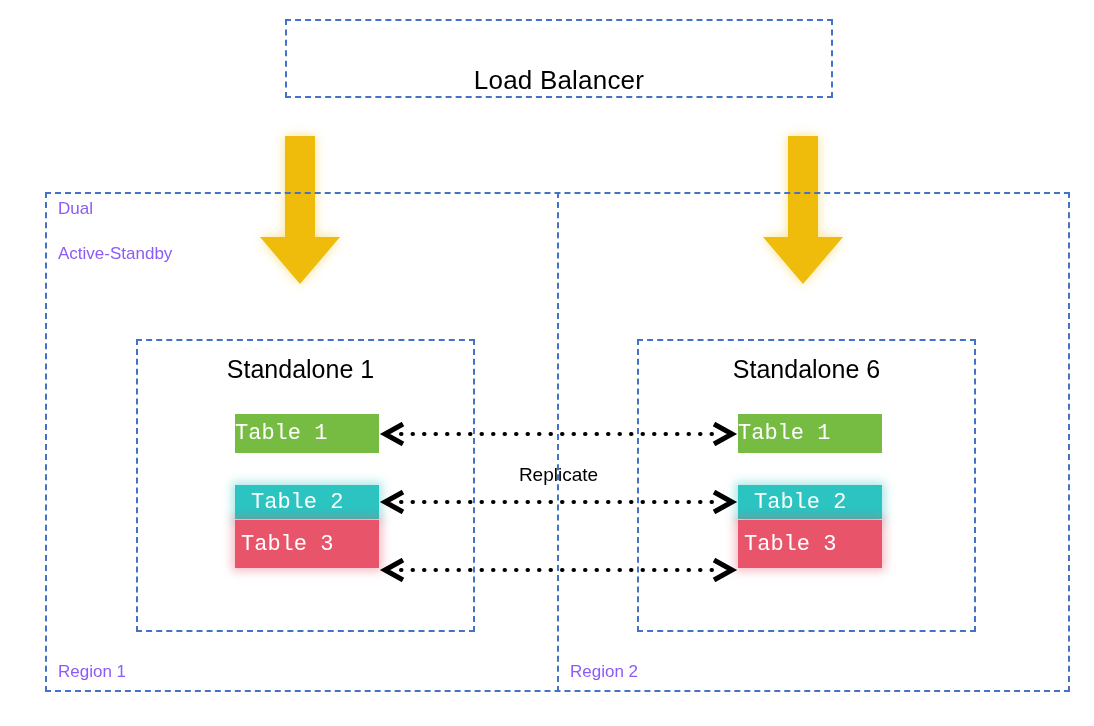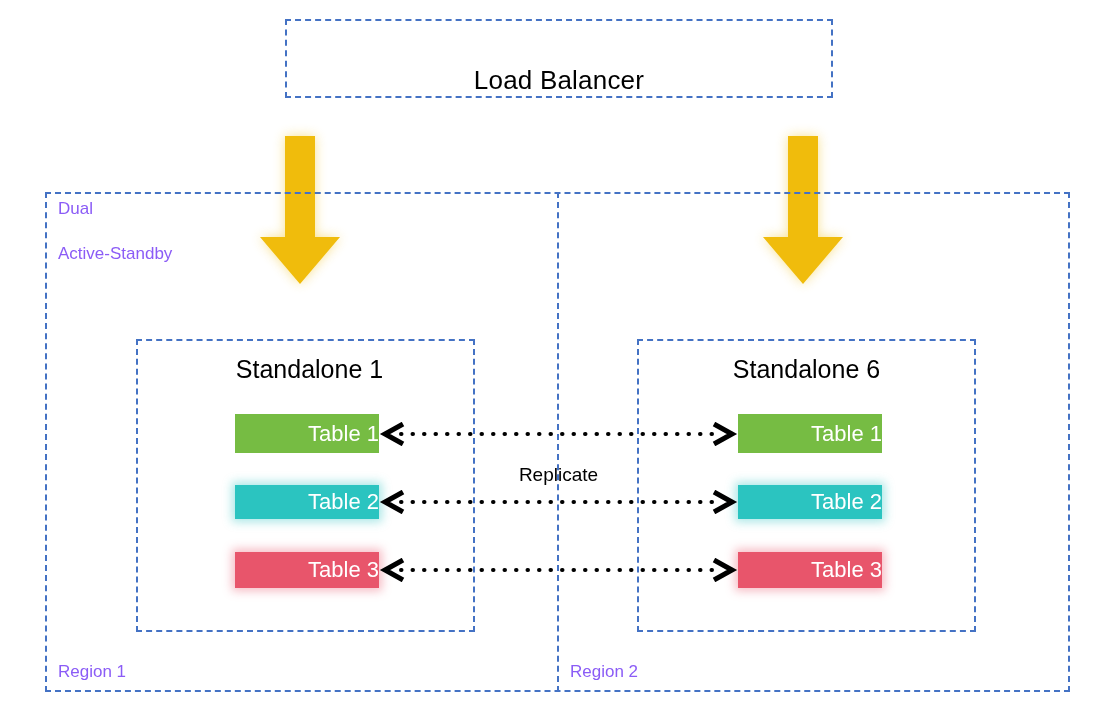--- a/index.html
+++ b/index.html
@@ -71,21 +71,21 @@
 
   .standalone-title {
     position: absolute;
     top: 355px;
     width: 339px;
     text-align: center;
     font-size: 25px;
     color: #000000;
     white-space: nowrap;
   }
-  .standalone-title.s1 { left: 140px; }
+  .standalone-title.s1 { left: 131px; }
   .standalone-title.s2 { left: 637px; }
 
   
   .corner-label {
     position: absolute;
     font-size: 17px;
     color: #8b5cf6;
     line-height: 1.32;
     white-space: pre;
   }
@@ -103,31 +103,32 @@
   }
   .gold-arrow.left  { left: 252px; }
   .gold-arrow.right { left: 755px; }
 
   
   .table-chip {
     position: absolute;
     box-sizing: border-box;
     display: flex;
     align-items: center;
-    justify-content: flex-end;
+    justify-content: flex-start;
     color: #ffffff;
     font-size: 22px;
     white-space: nowrap;
+    font-family: Liberation Mono, monospace;
   }
   .chip-col-1 { left: 235px; width: 144px; }
   .chip-col-2 { left: 738px; width: 144px; }
 
   .chip-row-1 { top: 414px; height: 39px; }
   .chip-row-2 { top: 485px; height: 34px; padding-left: 16px; }
-  .chip-row-3 { top: 552px; height: 36px; }
+  .chip-row-3 { top: 520px; height: 48px; padding-left: 6px; }
 
   
   .replicate-line {
     position: absolute;
     left: 379px;
     width: 359px;
     height: 24px;
   }
   .rep-row-1 { top: 422px; }
   .rep-row-2 { top: 490px; }

